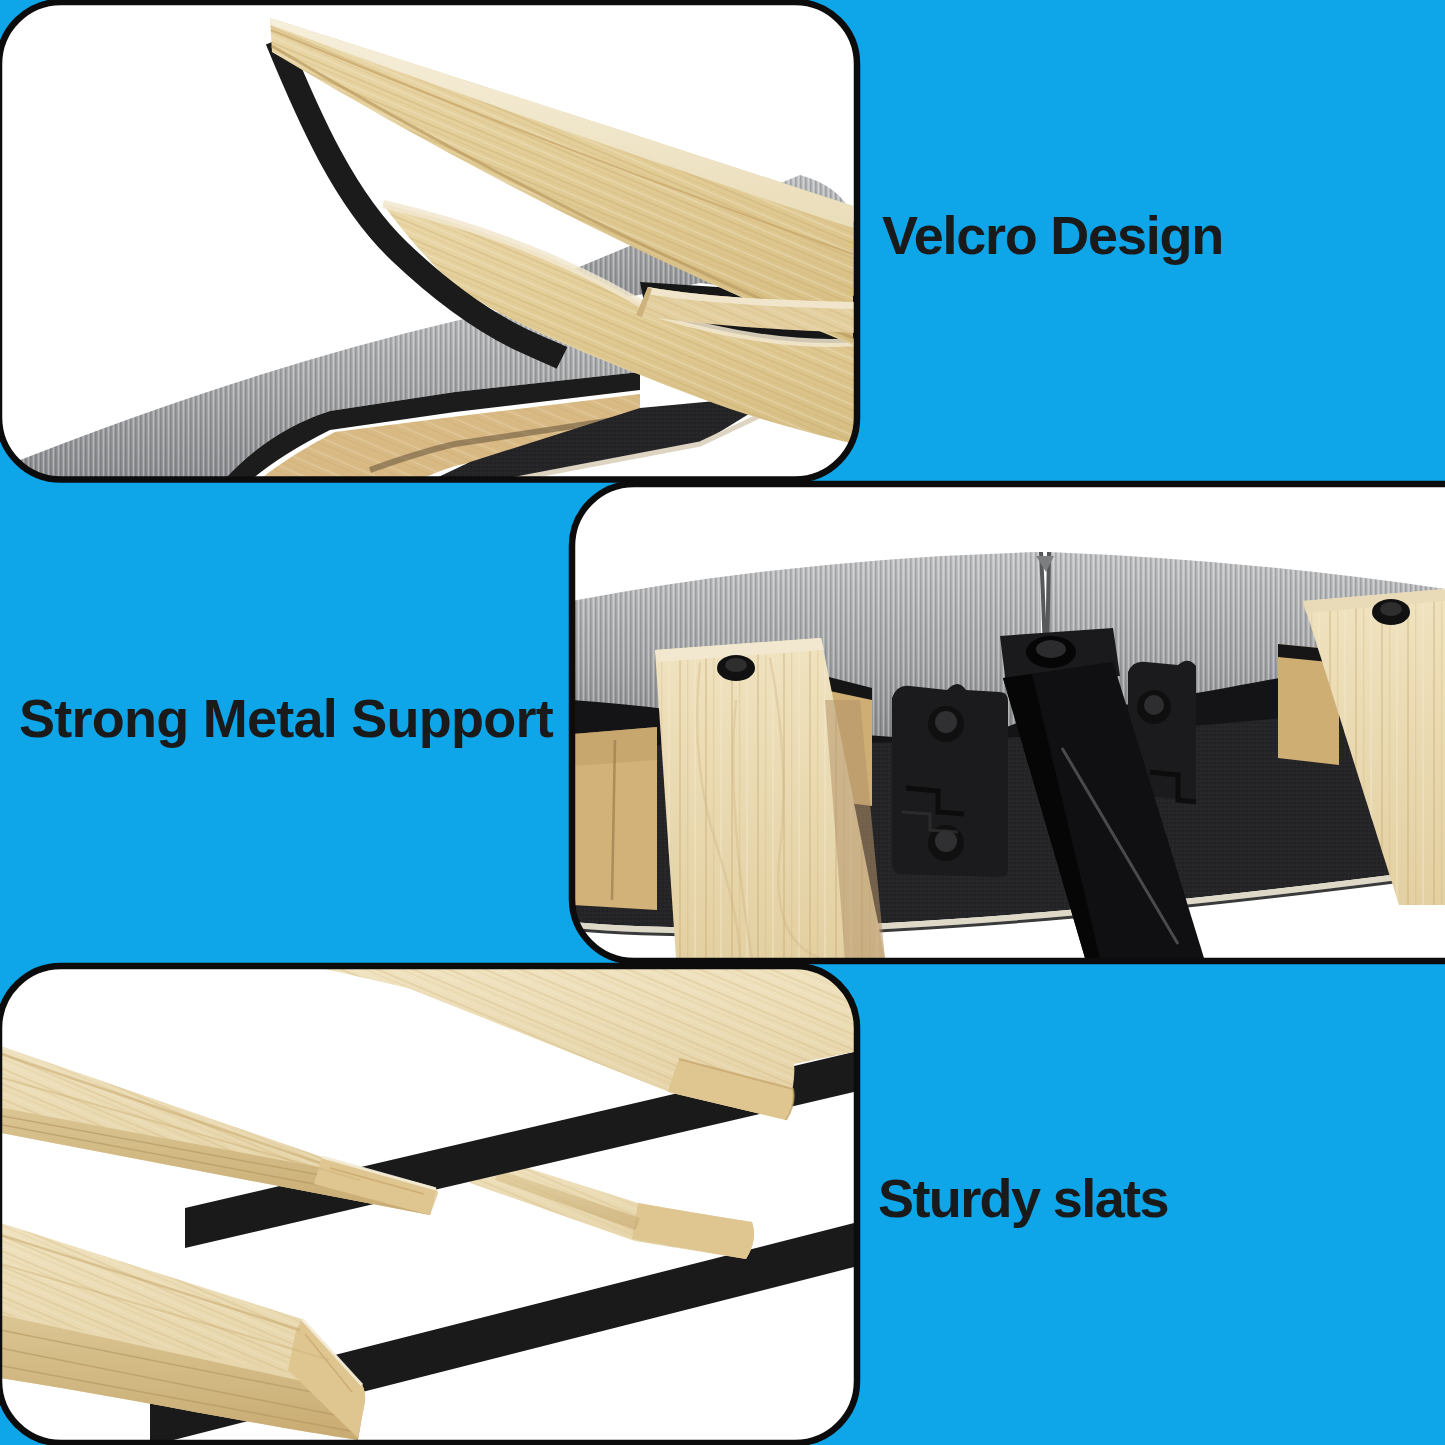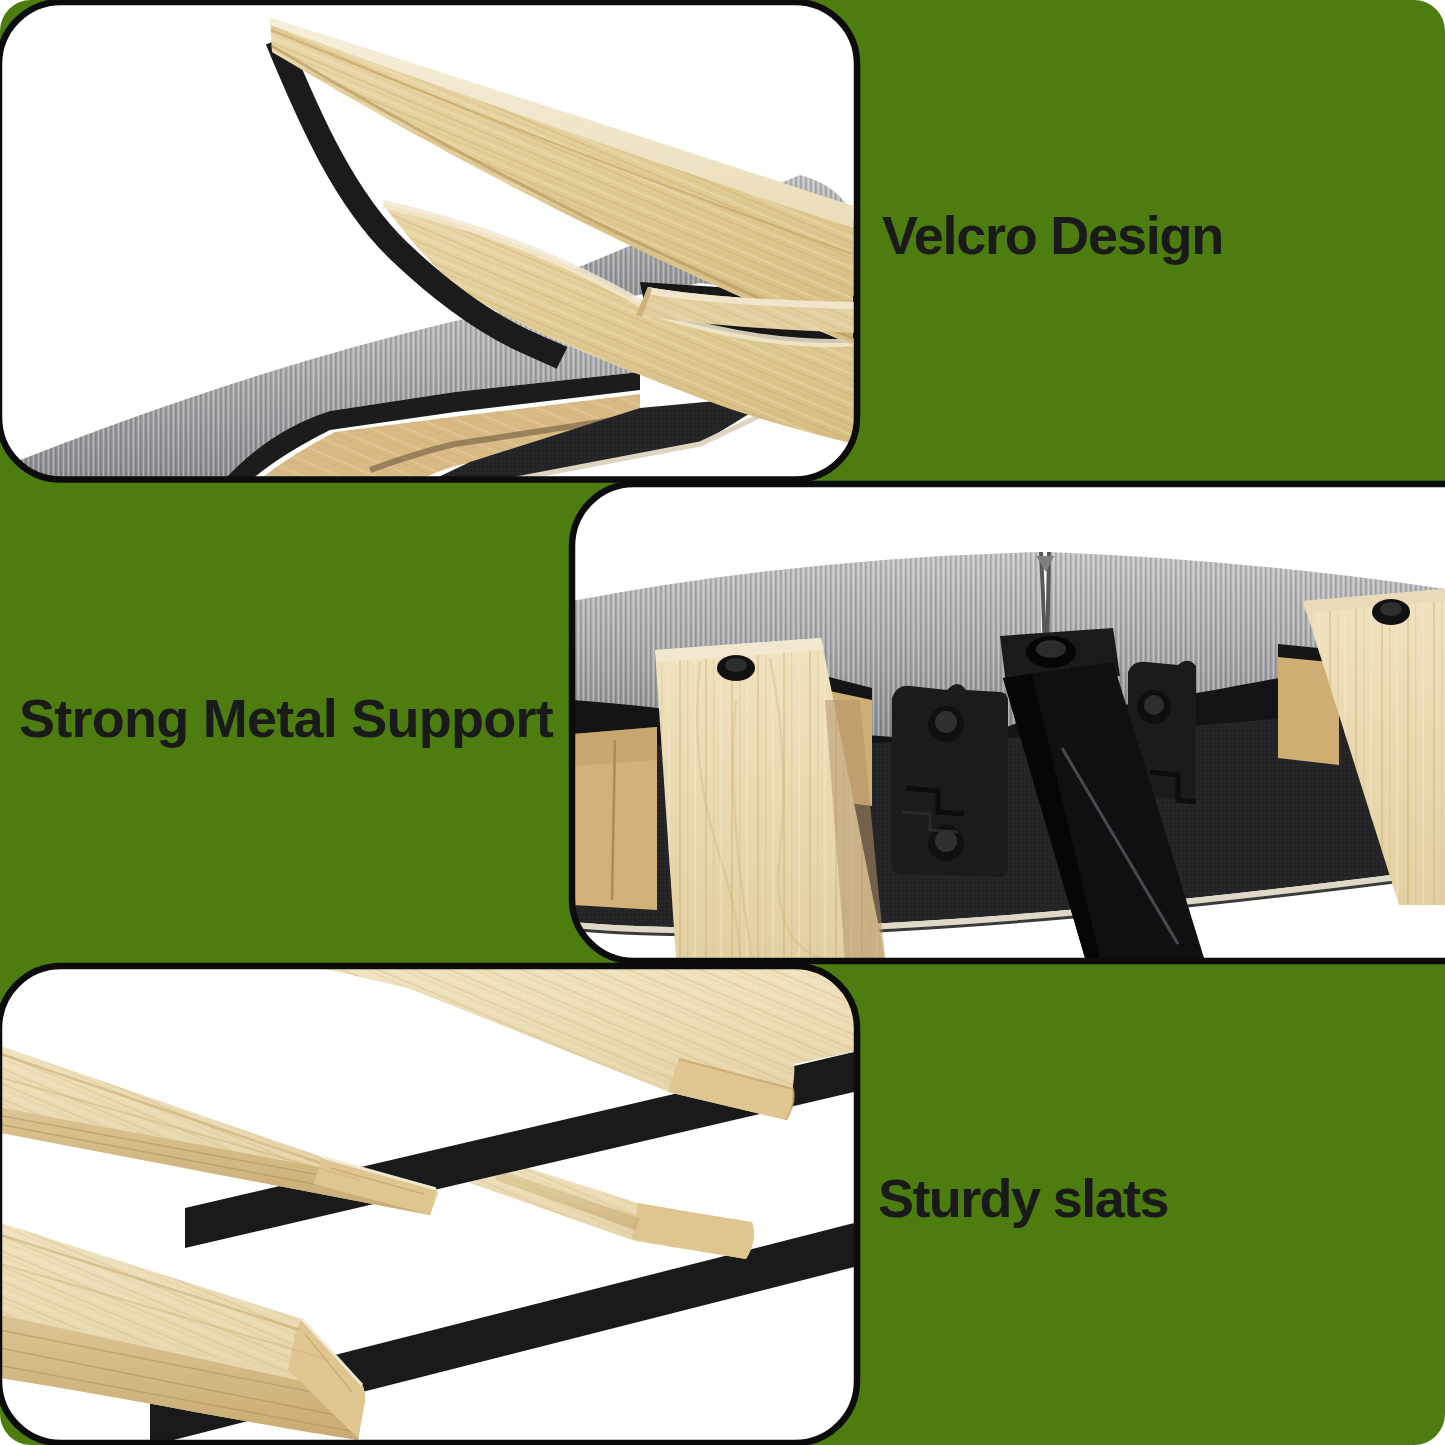--- a/index.html
+++ b/index.html
@@ -1,17 +1,17 @@
 <!DOCTYPE html>
 <html><head>
 <meta charset="utf-8">
 <style>
   html,body{margin:0;padding:0;background:#ffffff;}
-  #stage{position:relative;width:1445px;height:1445px;overflow:hidden;background:#4d7c0f;
-         font-family:"Liberation Sans", sans-serif;border-radius:31px;}
+  #stage{position:relative;width:1445px;height:1445px;overflow:hidden;background:#0ea5e9;
+         font-family:"Liberation Sans", sans-serif;}
   svg{position:absolute;left:0;top:0;}
 </style>
 </head>
 <body>
 <div id="stage">
 <svg width="1445" height="1445" viewBox="0 0 1445 1445">
 <defs>
 
   <linearGradient id="beamFace" x1="0" y1="0" x2="0" y2="1">
     <stop offset="0" stop-color="#ead8a9"></stop>

